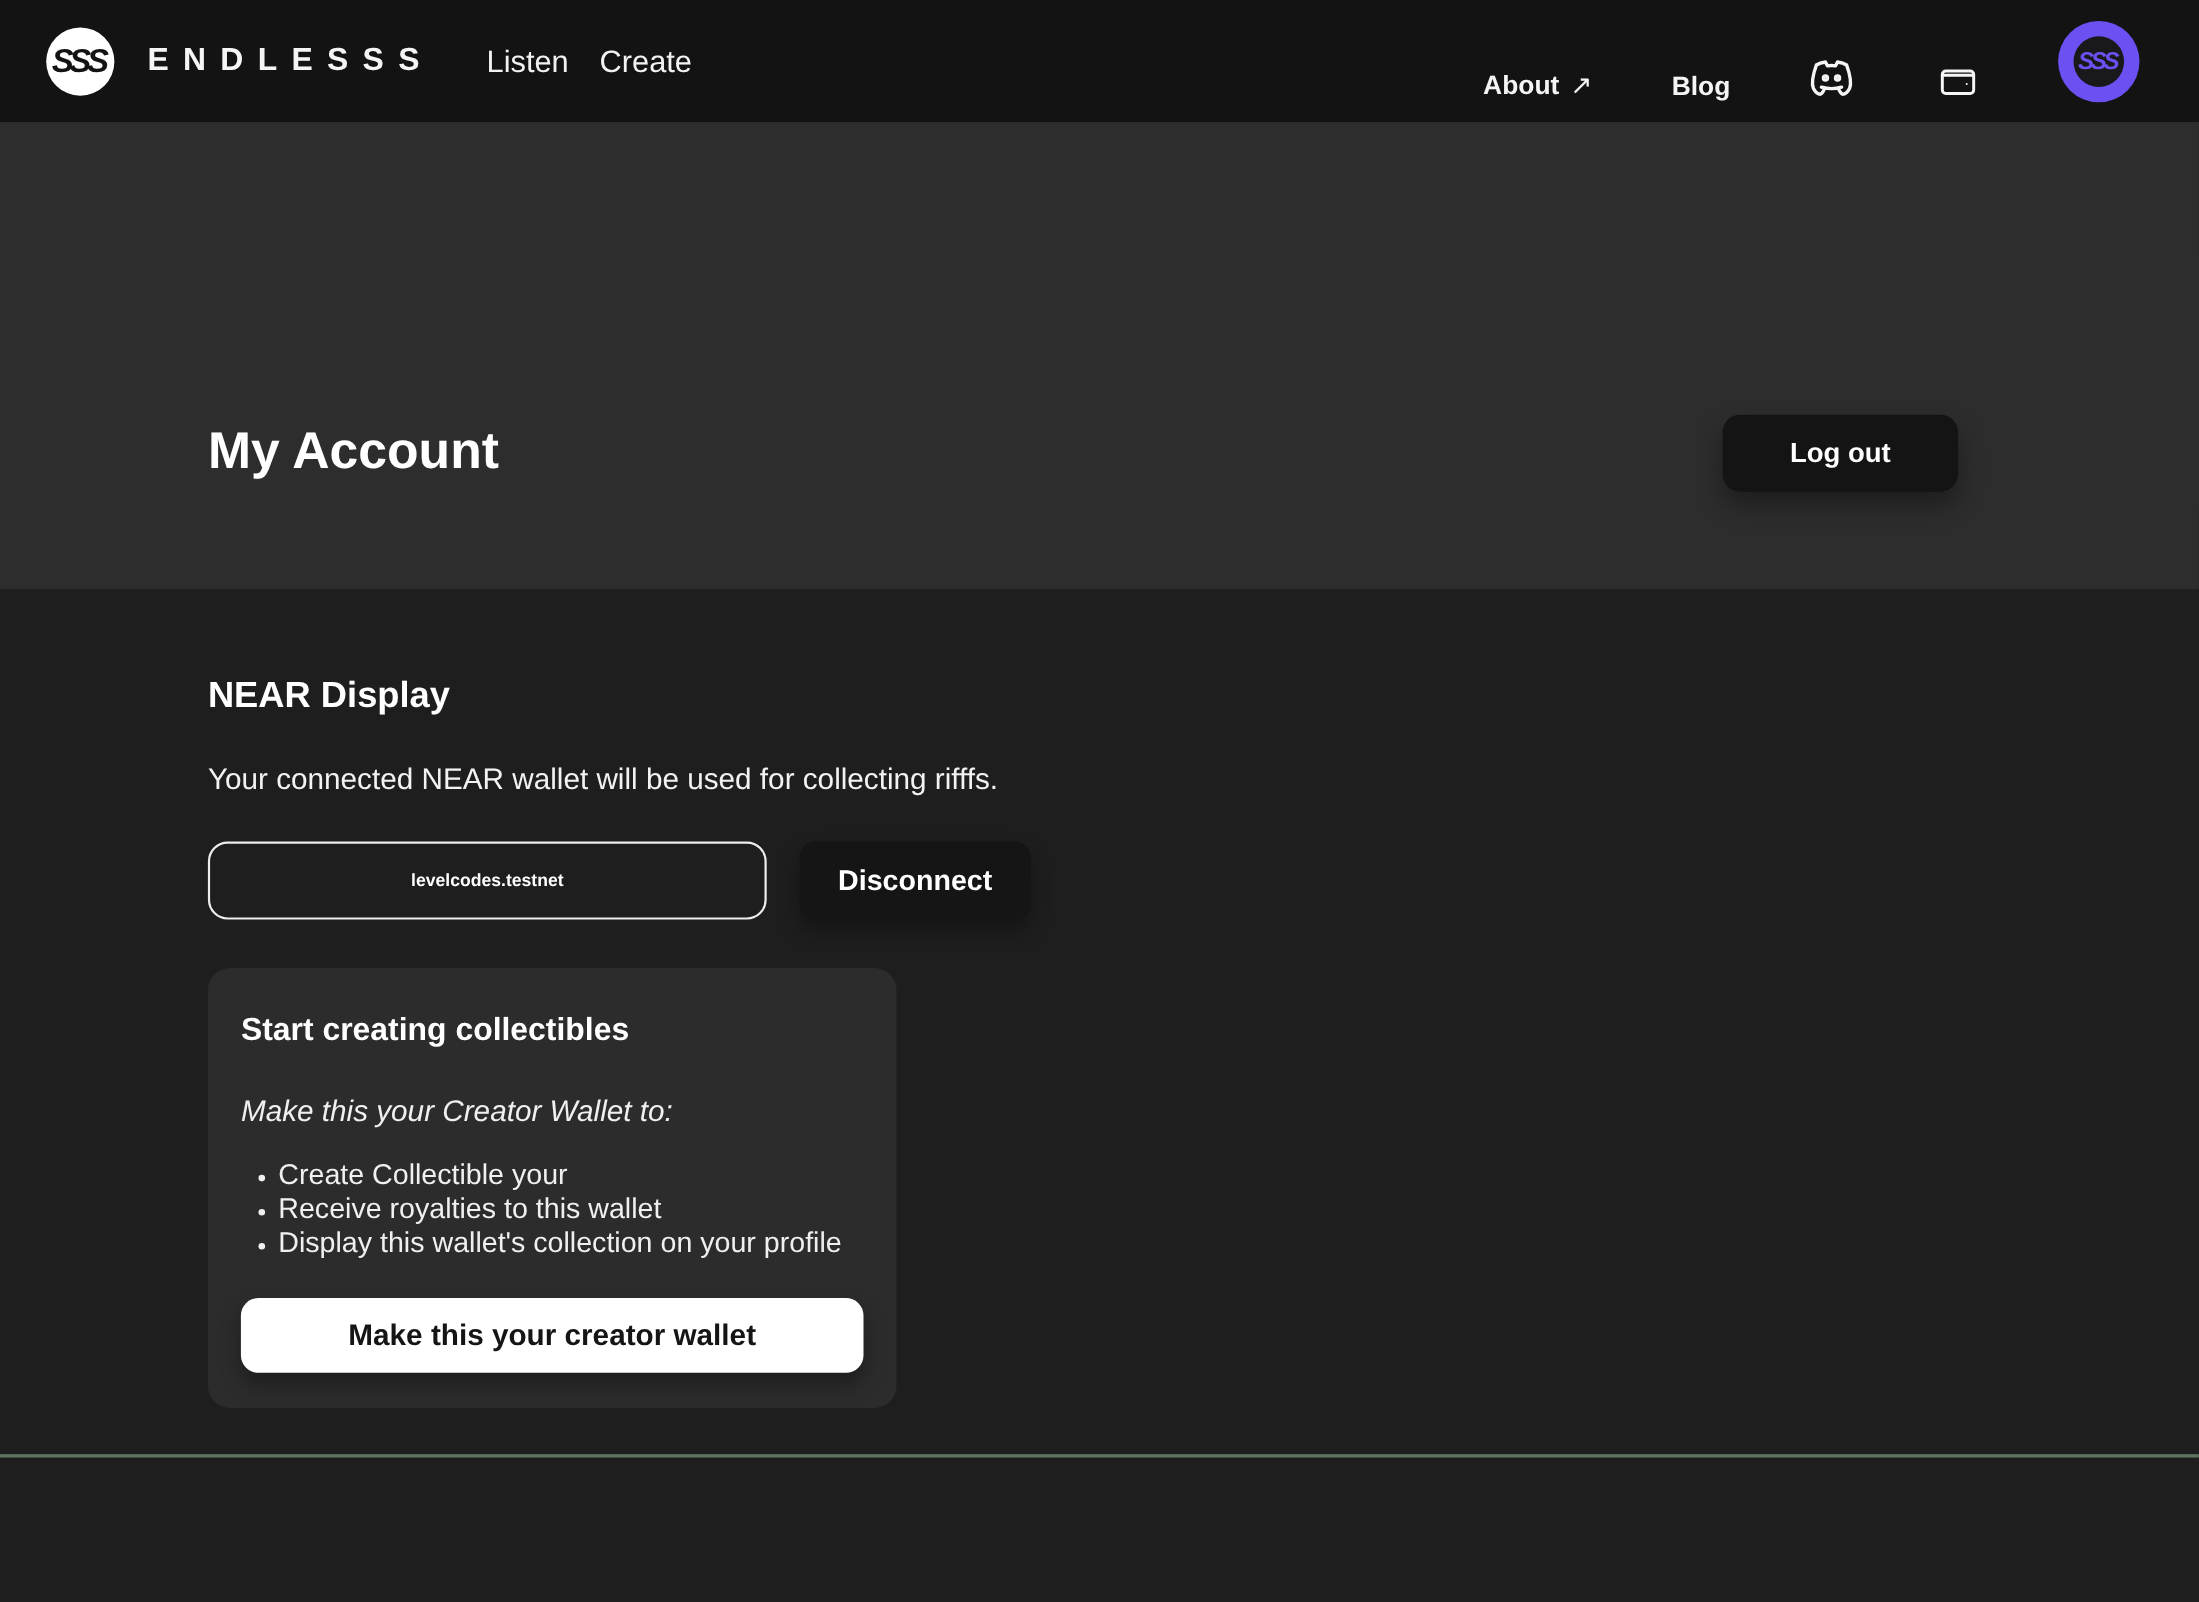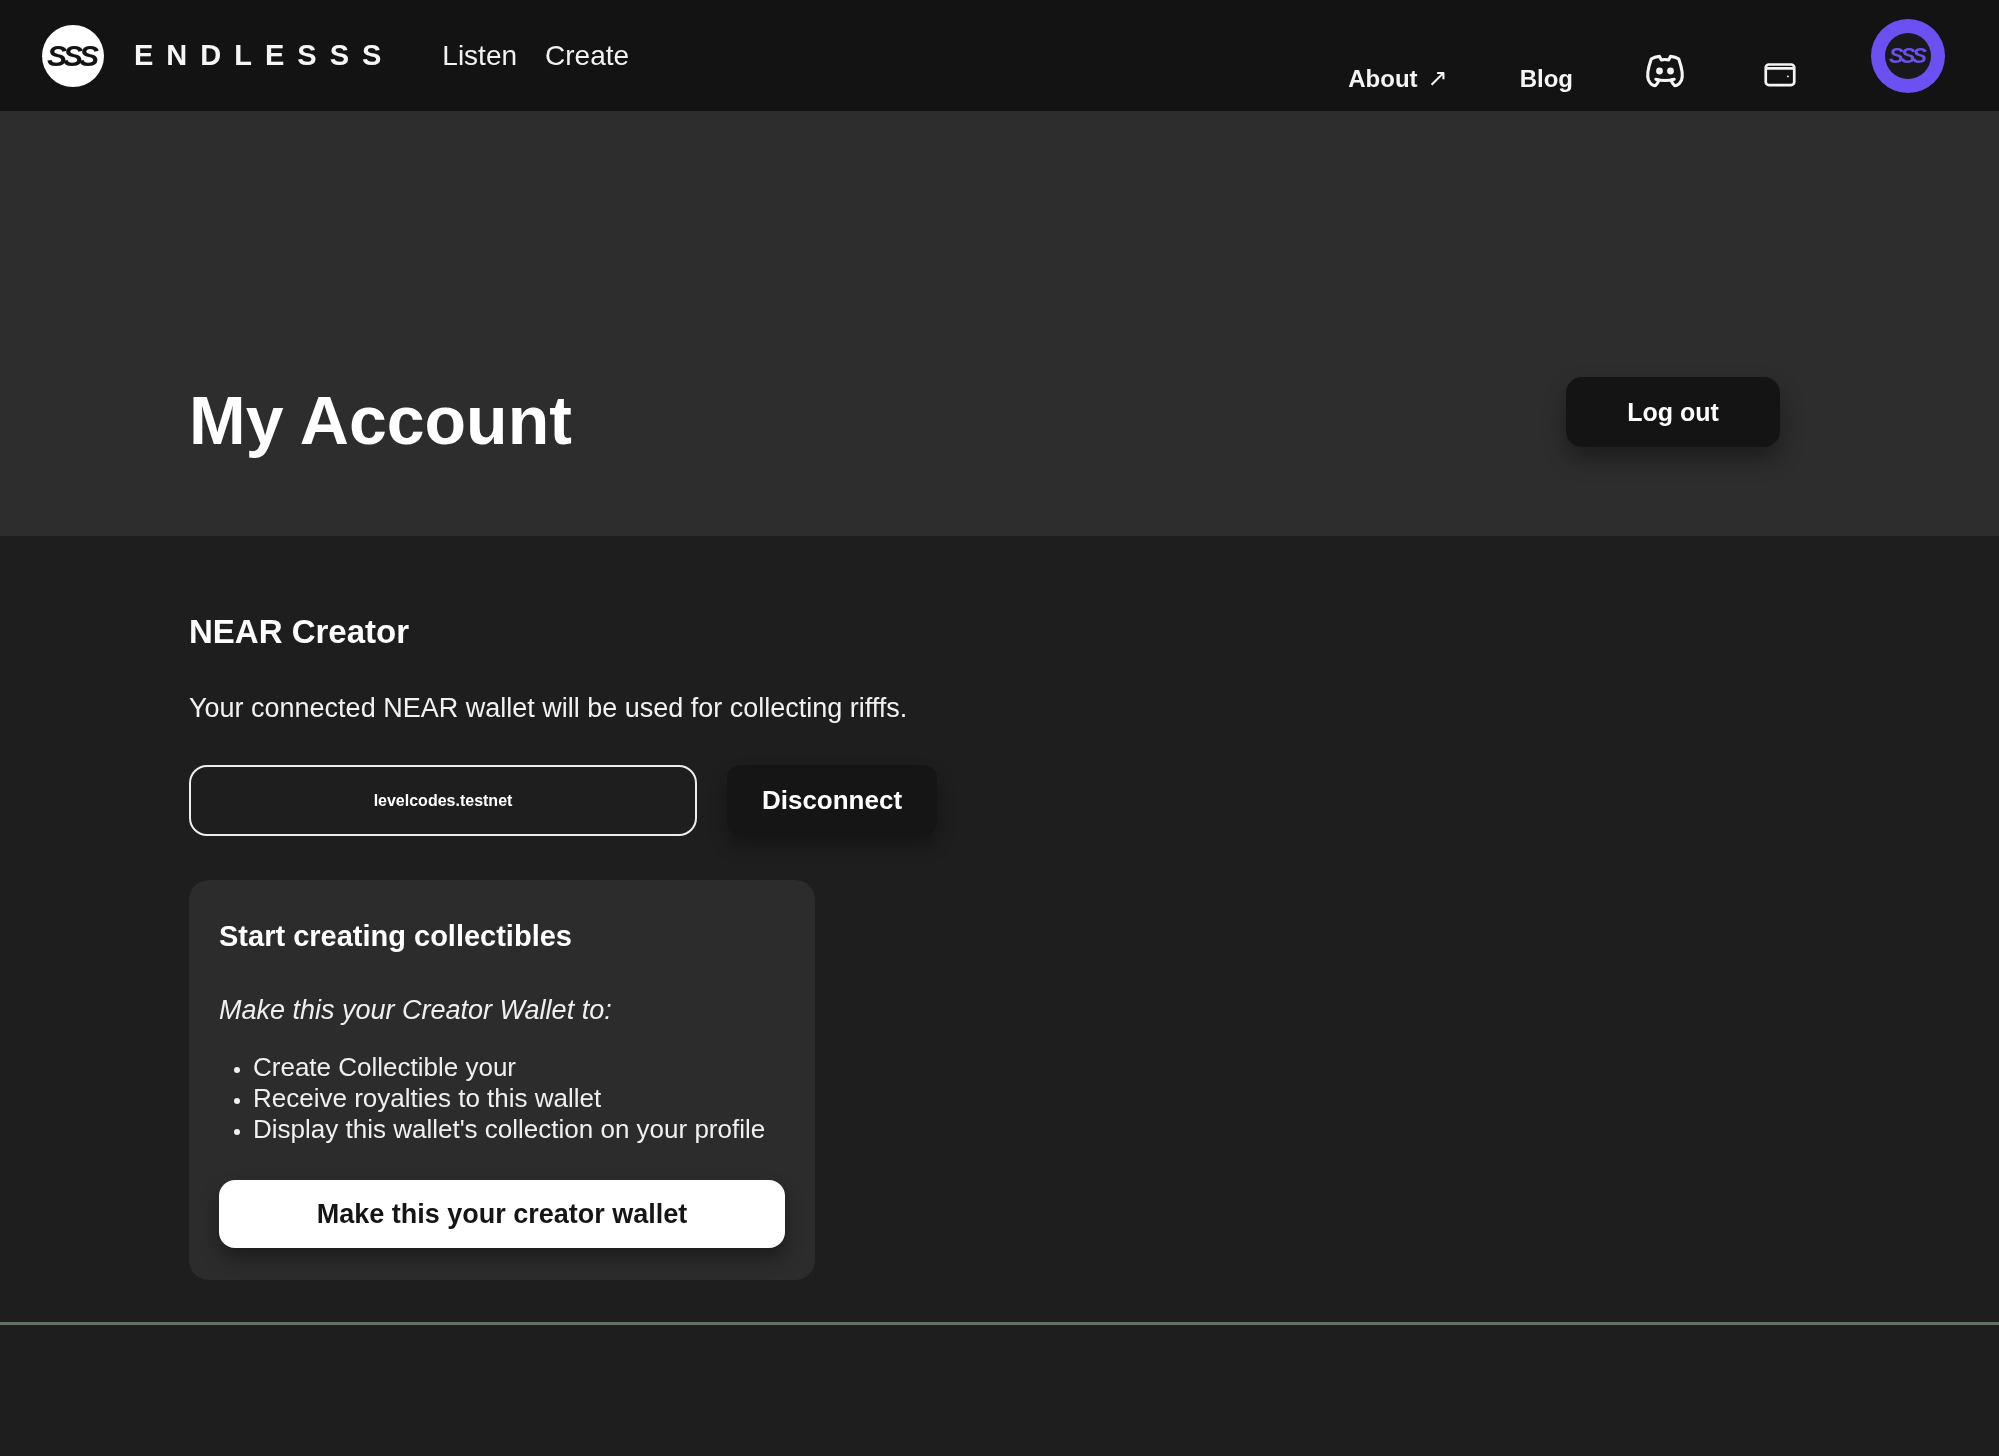--- a/index.html
+++ b/index.html
@@ -62,21 +62,21 @@
     padding-right: 3px;
   }
 
   
   .header-band {
     position: absolute; top: 111px; left: 0; right: 0; height: 425px;
     background: #2d2d2e;
   }
   .page-title {
     position: absolute; left: 189px; top: 270px;
-    font-size: 68px; font-weight: 700; color: #ffffff; letter-spacing: 0;
+    font-size: 47px; font-weight: 700; color: #ffffff; letter-spacing: 0;
   }
   .logout-btn {
     position: absolute; left: 1566px; top: 266px; width: 214px; height: 70px;
     background: #141415; color: #ffffff;
     border: none; border-radius: 16px;
     font-family: inherit; font-size: 25px; font-weight: 700;
     cursor: pointer;
     box-shadow: 0 12px 22px rgba(0,0,0,0.35);
   }
   .tabs {
@@ -203,21 +203,21 @@
   <section class="header-band">
     <h1 class="page-title">My Account</h1>
     <button class="logout-btn">Log out</button>
     <div class="tabs">
       <div class="tab">Overview</div>
       <div class="tab active">Wallet</div>
     </div>
   </section>
 
   <section class="body-section">
-    <h2 class="section-heading">NEAR Creator</h2>
+    <h2 class="section-heading">NEAR Display</h2>
     <p class="section-desc">Your connected NEAR wallet will be used for collecting rifffs.</p>
 
     <div class="wallet-row">
       <div class="address-pill">
         <span>levelcodes.testnet</span>
       </div>
       <button class="disconnect-btn">Disconnect</button>
     </div>
 
     <div class="creator-card">

